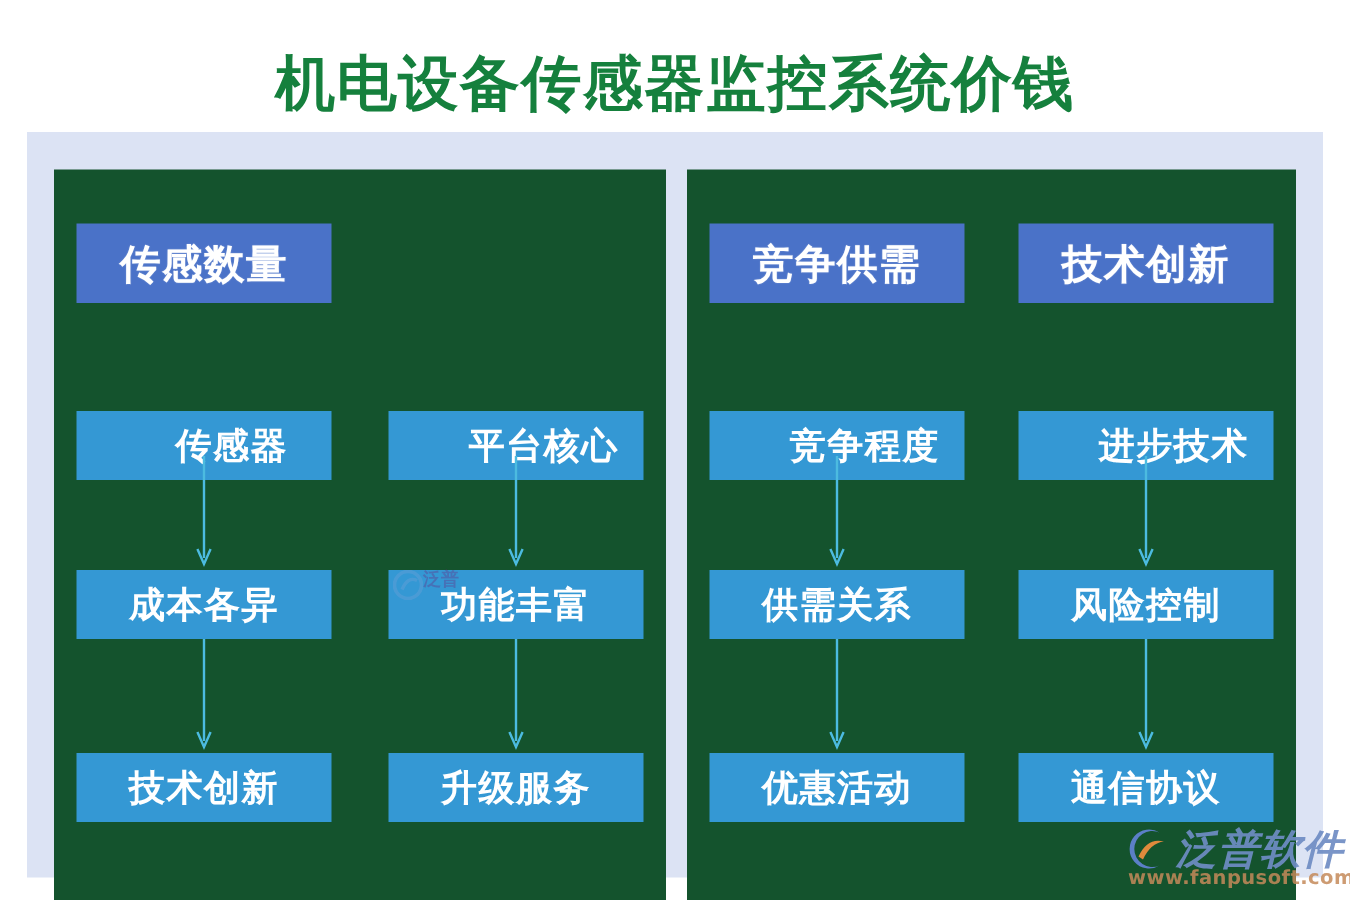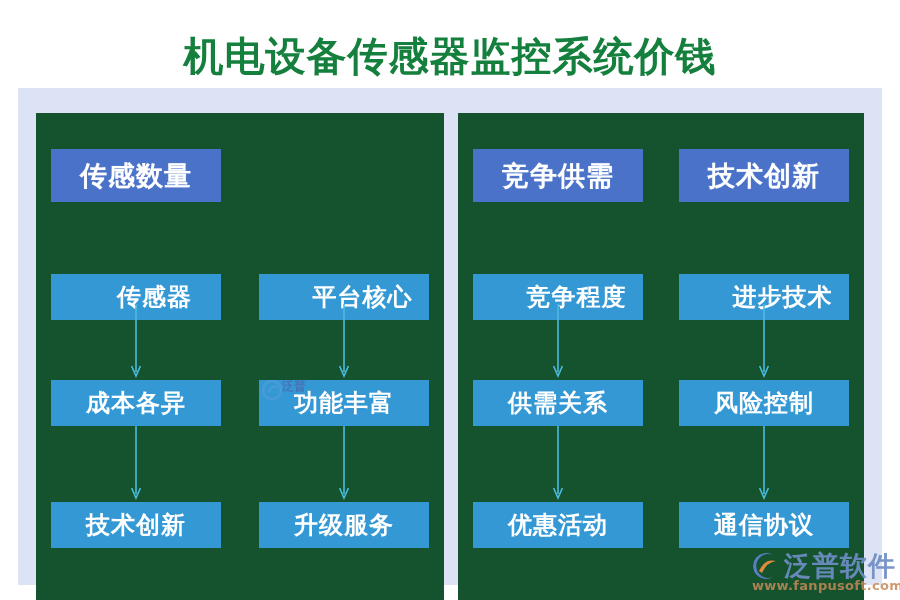--- a/index.html
+++ b/index.html
@@ -116,20 +116,21 @@
     width:30px;height:28px;
   }
   .logo-text{
     position:absolute;left:44px;top:0px;
     font-family:"DejaVu Serif","Liberation Serif",serif;
     font-size:27px;font-weight:700;
     color:#6f8dc4;
     letter-spacing:1px;
     white-space:nowrap;
     opacity:.92;
+    font-style:italic;
   }
   .logo-url{
     position:absolute;left:12px;top:30px;
     font-family:"DejaVu Sans","Liberation Sans",sans-serif;
     font-size:13px;font-weight:700;
     color:#c58a5a;
     letter-spacing:.3px;
     white-space:nowrap;
     opacity:.85;
   }

